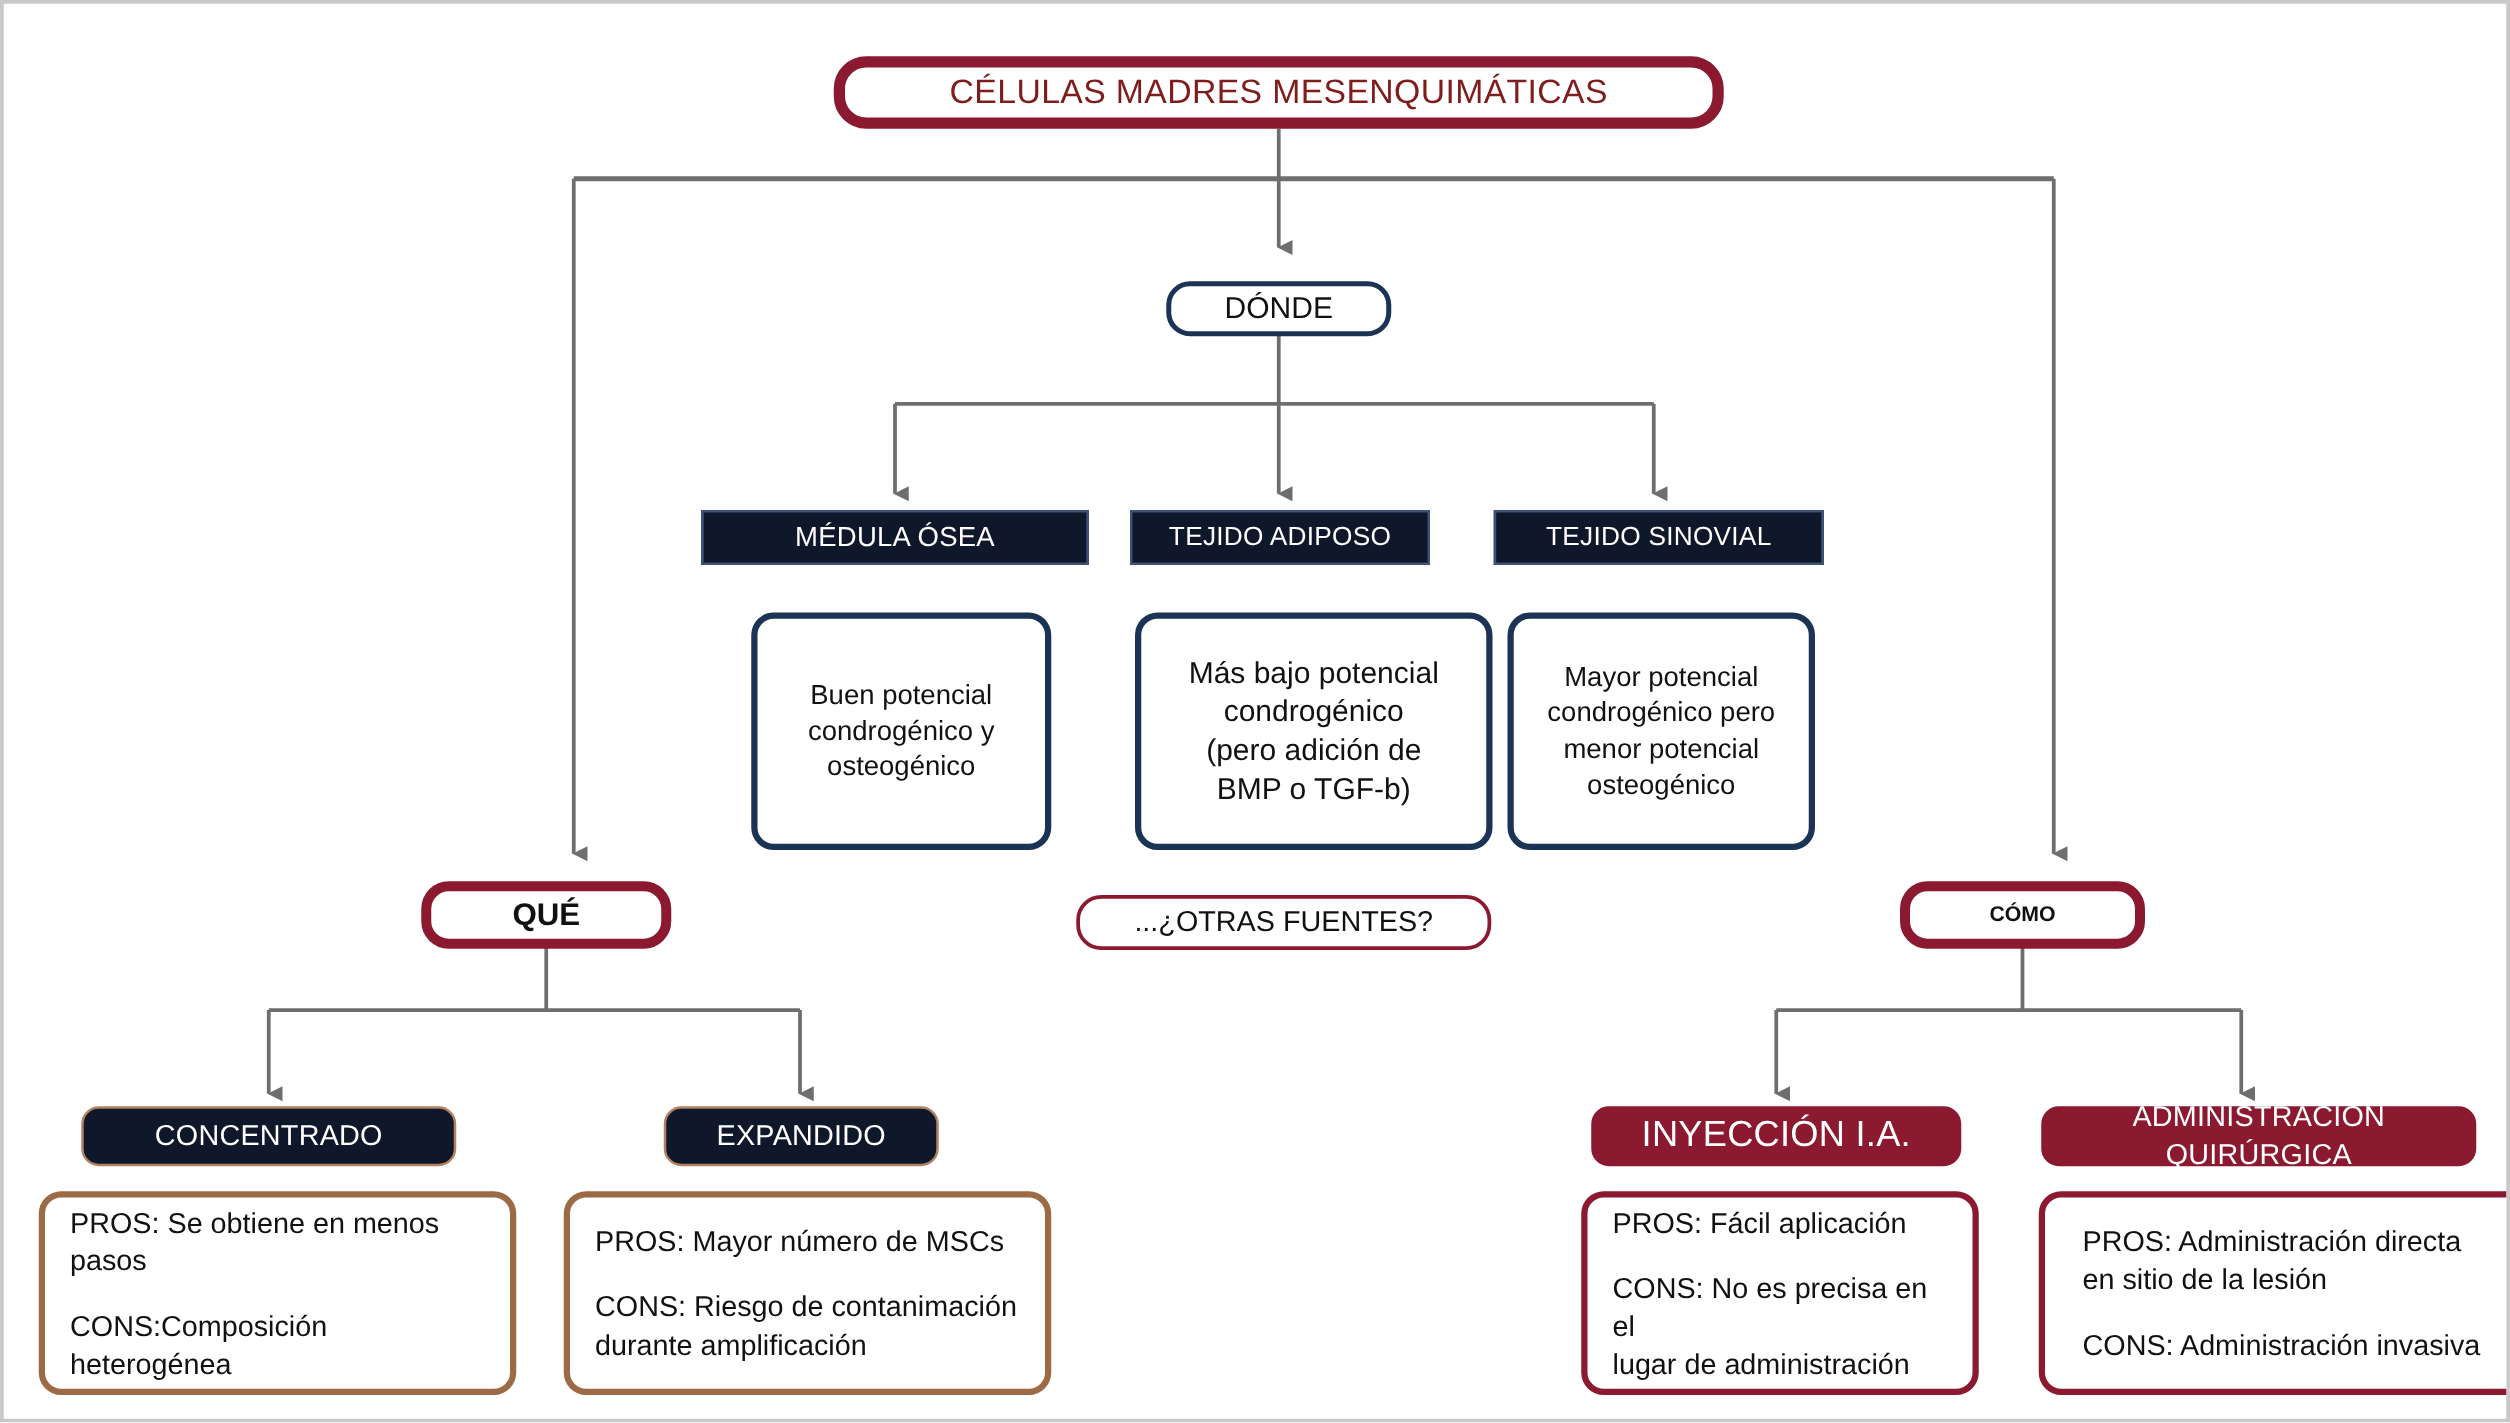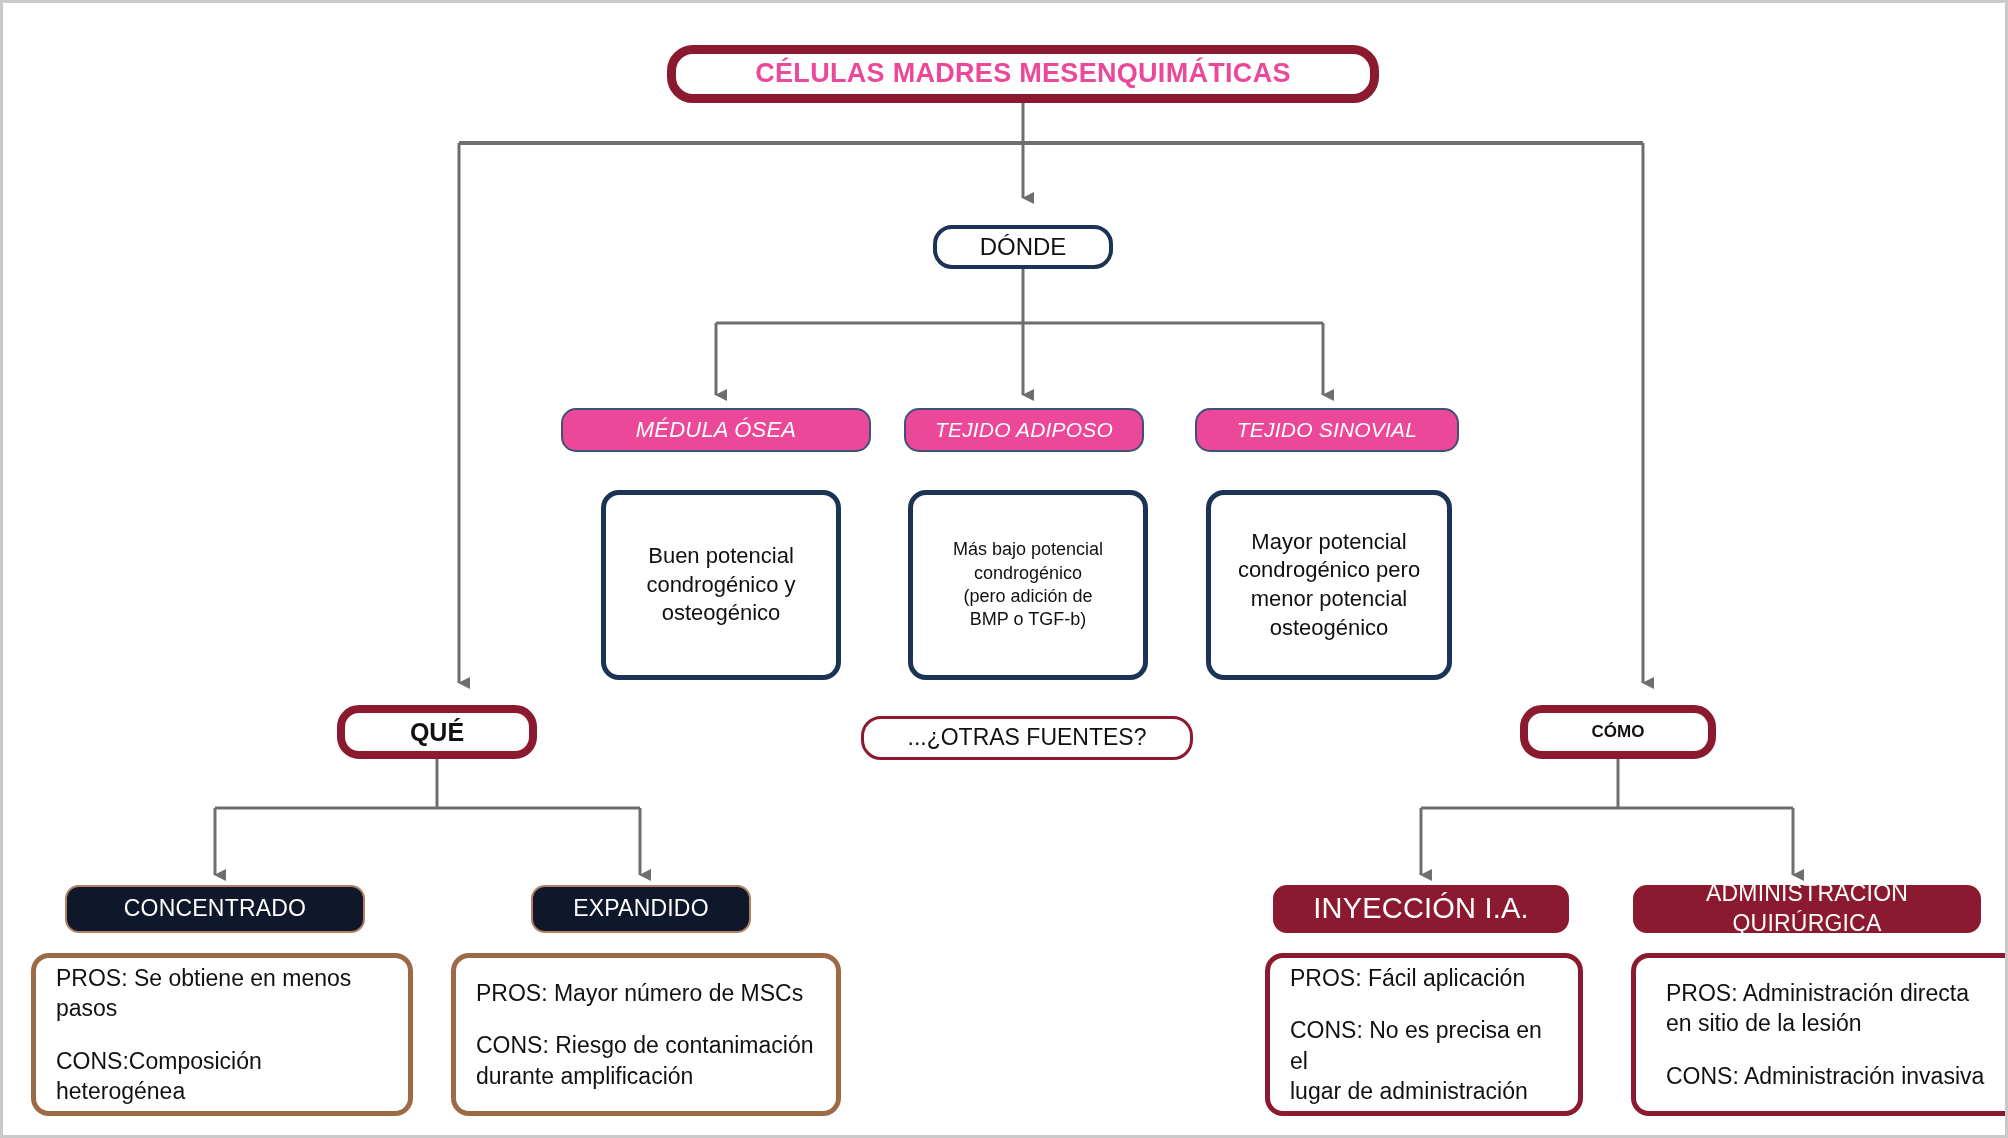--- a/index.html
+++ b/index.html
@@ -31,42 +31,41 @@
     justify-content:center;
     text-align:center;
     line-height:1.30;
   }
 
   
   .root{
     border:9px solid #8B1A30;
     border-radius:26px;
     background:#ffffff;
-    color:#ec4899;
-    font-weight:bold;
+    color:#7f1d1d;
+    font-weight:normal;
     letter-spacing:.3px;
     text-align:center;
   }
 
   
   .navy-pill{
     border:4px solid #1B3354;
     border-radius:19px;
     background:#ffffff;
     color:#111111;
   }
 
   
   .slate-chip{
-    background:#ec4899;
+    background:#0f172a;
     border:2px solid #3E5177;
-    border-radius:15px;
+    border-radius:0;
     color:#ffffff;
     letter-spacing:.2px;
-    font-style:italic;
   }
 
   
   .navy-card{
     border:5px solid #1B3354;
     border-radius:18px;
     background:#ffffff;
     color:#111111;
     padding:10px 12px;
   }
@@ -193,21 +192,21 @@
   </div>
   <div class="node slate-chip" style="left:1192px; top:405px; width:264px; height:44px; font-size:21px;">
     <span>TEJIDO SINOVIAL</span>
   </div>
 
   <div class="node navy-card multiline" style="left:598px; top:487px; width:240px; height:190px; font-size:22px;">
     <span>Buen potencial
 condrogénico y
 osteogénico</span>
   </div>
-  <div class="node navy-card multiline" style="left:905px; top:487px; width:240px; height:190px; font-size:18px;">
+  <div class="node navy-card multiline" style="left:905px; top:487px; width:286px; height:190px; font-size:24px;">
     <span>Más bajo potencial
 condrogénico
 (pero adición de
 BMP o TGF-b)</span>
   </div>
   <div class="node navy-card multiline" style="left:1203px; top:487px; width:246px; height:190px; font-size:22px;">
     <span>Mayor potencial
 condrogénico pero
 menor potencial
 osteogénico</span>

